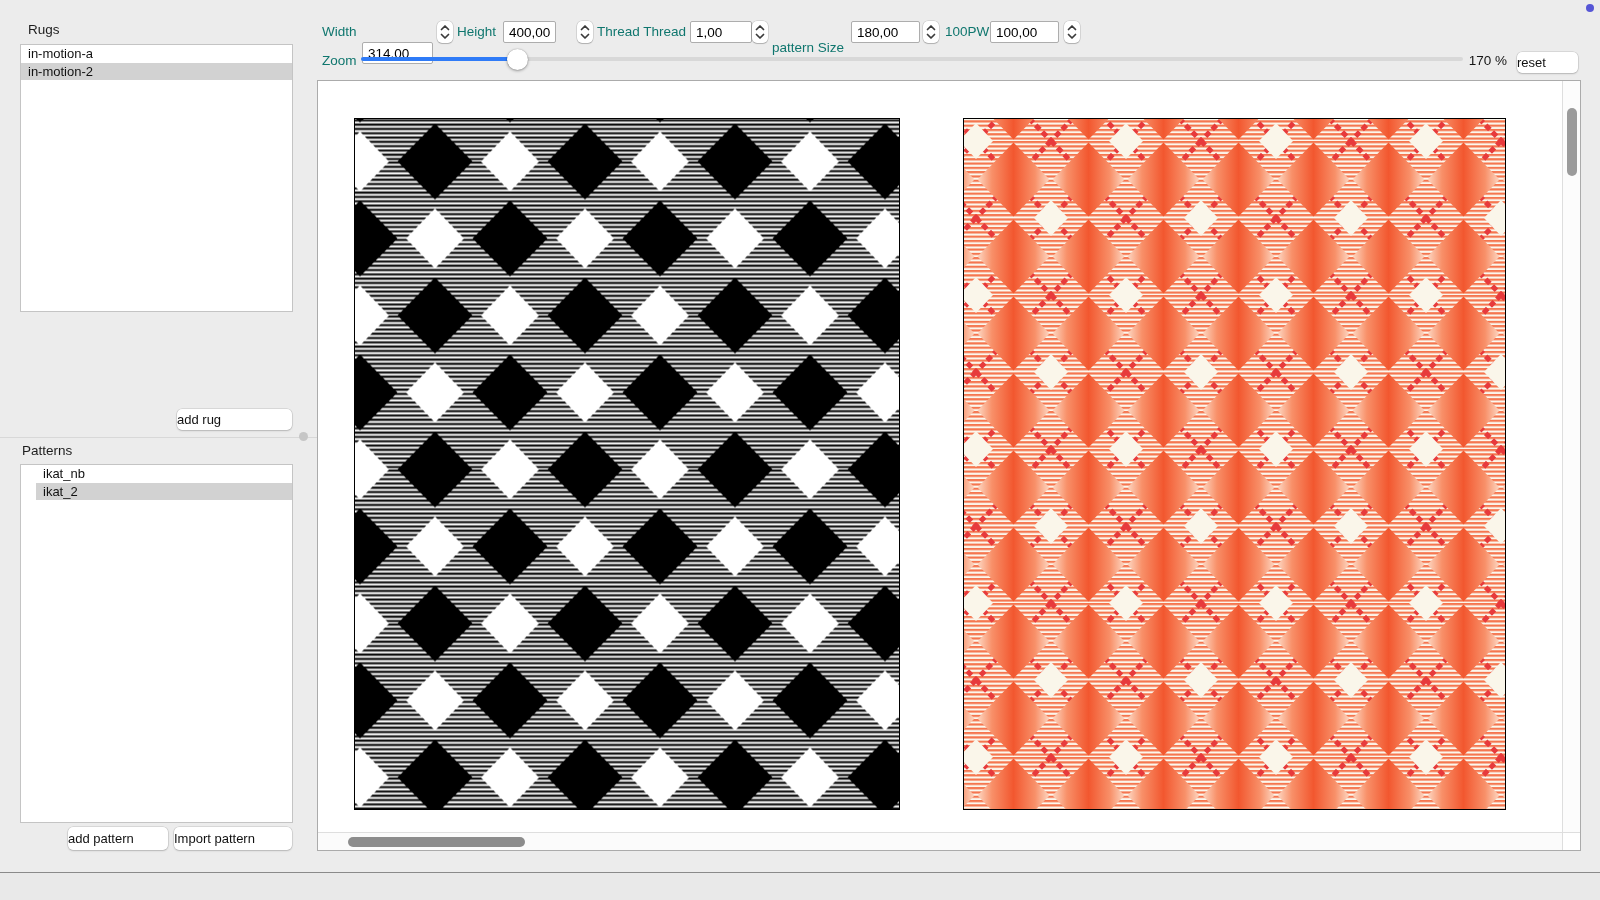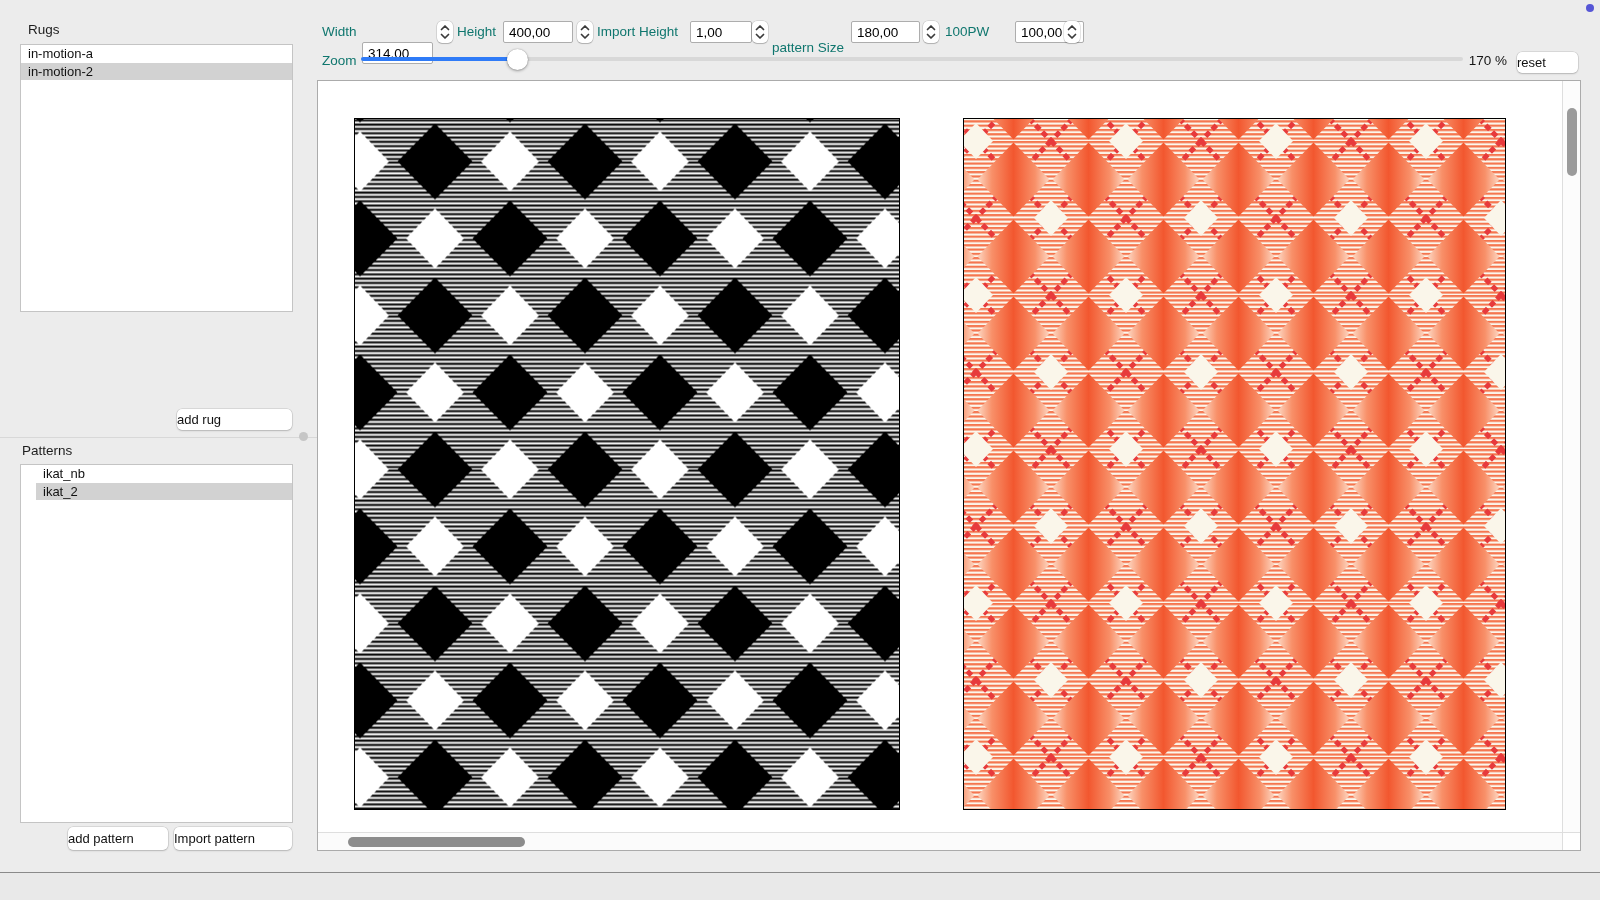--- a/index.html
+++ b/index.html
@@ -114,48 +114,48 @@
 <div class="abs tb-label" style="left:322px; top:24px;">Width</div>
 <input class="abs numfield" style="left: 362px; top: 21px; width: 71px; margin-top: 21px;" value="314,00">
 <div class="abs stepper" style="left:437px; top:21px;">
   <svg width="16" height="22" viewBox="0 0 16 22">
     <polyline points="4.5,8.5 8,5 11.5,8.5" fill="none" stroke="#3a3a3a" stroke-width="1.7" stroke-linecap="round" stroke-linejoin="round"></polyline>
     <polyline points="4.5,13.5 8,17 11.5,13.5" fill="none" stroke="#3a3a3a" stroke-width="1.7" stroke-linecap="round" stroke-linejoin="round"></polyline>
   </svg>
 </div>
 
 <div class="abs tb-label" style="left:457px; top:24px;">Height</div>
-<input class="abs numfield" style="left: 503px; top: 21px; width: 70px;" value="400,00">
+<input class="abs numfield" style="left: 503px; top: 21px; width: 53px;" value="400,00">
 <div class="abs stepper" style="left:577px; top:21px;">
   <svg width="16" height="22" viewBox="0 0 16 22">
     <polyline points="4.5,8.5 8,5 11.5,8.5" fill="none" stroke="#3a3a3a" stroke-width="1.7" stroke-linecap="round" stroke-linejoin="round"></polyline>
     <polyline points="4.5,13.5 8,17 11.5,13.5" fill="none" stroke="#3a3a3a" stroke-width="1.7" stroke-linecap="round" stroke-linejoin="round"></polyline>
   </svg>
 </div>
 
-<div class="abs tb-label" style="left:597px; top:24px;">Import Height</div>
+<div class="abs tb-label" style="left:597px; top:24px;">Thread Thread</div>
 <input class="abs numfield" style="left: 690px; top: 21px; width: 62px;" value="1,00">
 <div class="abs stepper" style="left:752px; top:21px;">
   <svg width="16" height="22" viewBox="0 0 16 22">
     <polyline points="4.5,8.5 8,5 11.5,8.5" fill="none" stroke="#3a3a3a" stroke-width="1.7" stroke-linecap="round" stroke-linejoin="round"></polyline>
     <polyline points="4.5,13.5 8,17 11.5,13.5" fill="none" stroke="#3a3a3a" stroke-width="1.7" stroke-linecap="round" stroke-linejoin="round"></polyline>
   </svg>
 </div>
 
 <div class="abs tb-label" style="left:772px; top:40px;">pattern Size</div>
 <input class="abs numfield" style="left: 851px; top: 21px; width: 69px;" value="180,00">
 <div class="abs stepper" style="left:923px; top:21px;">
   <svg width="16" height="22" viewBox="0 0 16 22">
     <polyline points="4.5,8.5 8,5 11.5,8.5" fill="none" stroke="#3a3a3a" stroke-width="1.7" stroke-linecap="round" stroke-linejoin="round"></polyline>
     <polyline points="4.5,13.5 8,17 11.5,13.5" fill="none" stroke="#3a3a3a" stroke-width="1.7" stroke-linecap="round" stroke-linejoin="round"></polyline>
   </svg>
 </div>
 
 <div class="abs tb-label" style="left:945px; top:24px;">100PW</div>
-<input class="abs numfield" style="left: 990px; top: 21px; width: 69px; margin-left: 25px;" value="100,00">
+<input class="abs numfield" style="left: 990px; top: 21px; width: 69px;" value="100,00">
 <div class="abs stepper" style="left:1064px; top:21px;">
   <svg width="16" height="22" viewBox="0 0 16 22">
     <polyline points="4.5,8.5 8,5 11.5,8.5" fill="none" stroke="#3a3a3a" stroke-width="1.7" stroke-linecap="round" stroke-linejoin="round"></polyline>
     <polyline points="4.5,13.5 8,17 11.5,13.5" fill="none" stroke="#3a3a3a" stroke-width="1.7" stroke-linecap="round" stroke-linejoin="round"></polyline>
   </svg>
 </div>
 
 <div class="abs tb-label" style="left:322px; top:53px;">Zoom</div>
 <div class="abs slider-track" style="left:361px; top:57px; width:1102px;"></div>
 <div class="abs slider-fill" style="left:361px; top:57px; width:157px; background:#2f7bf7;"></div>

